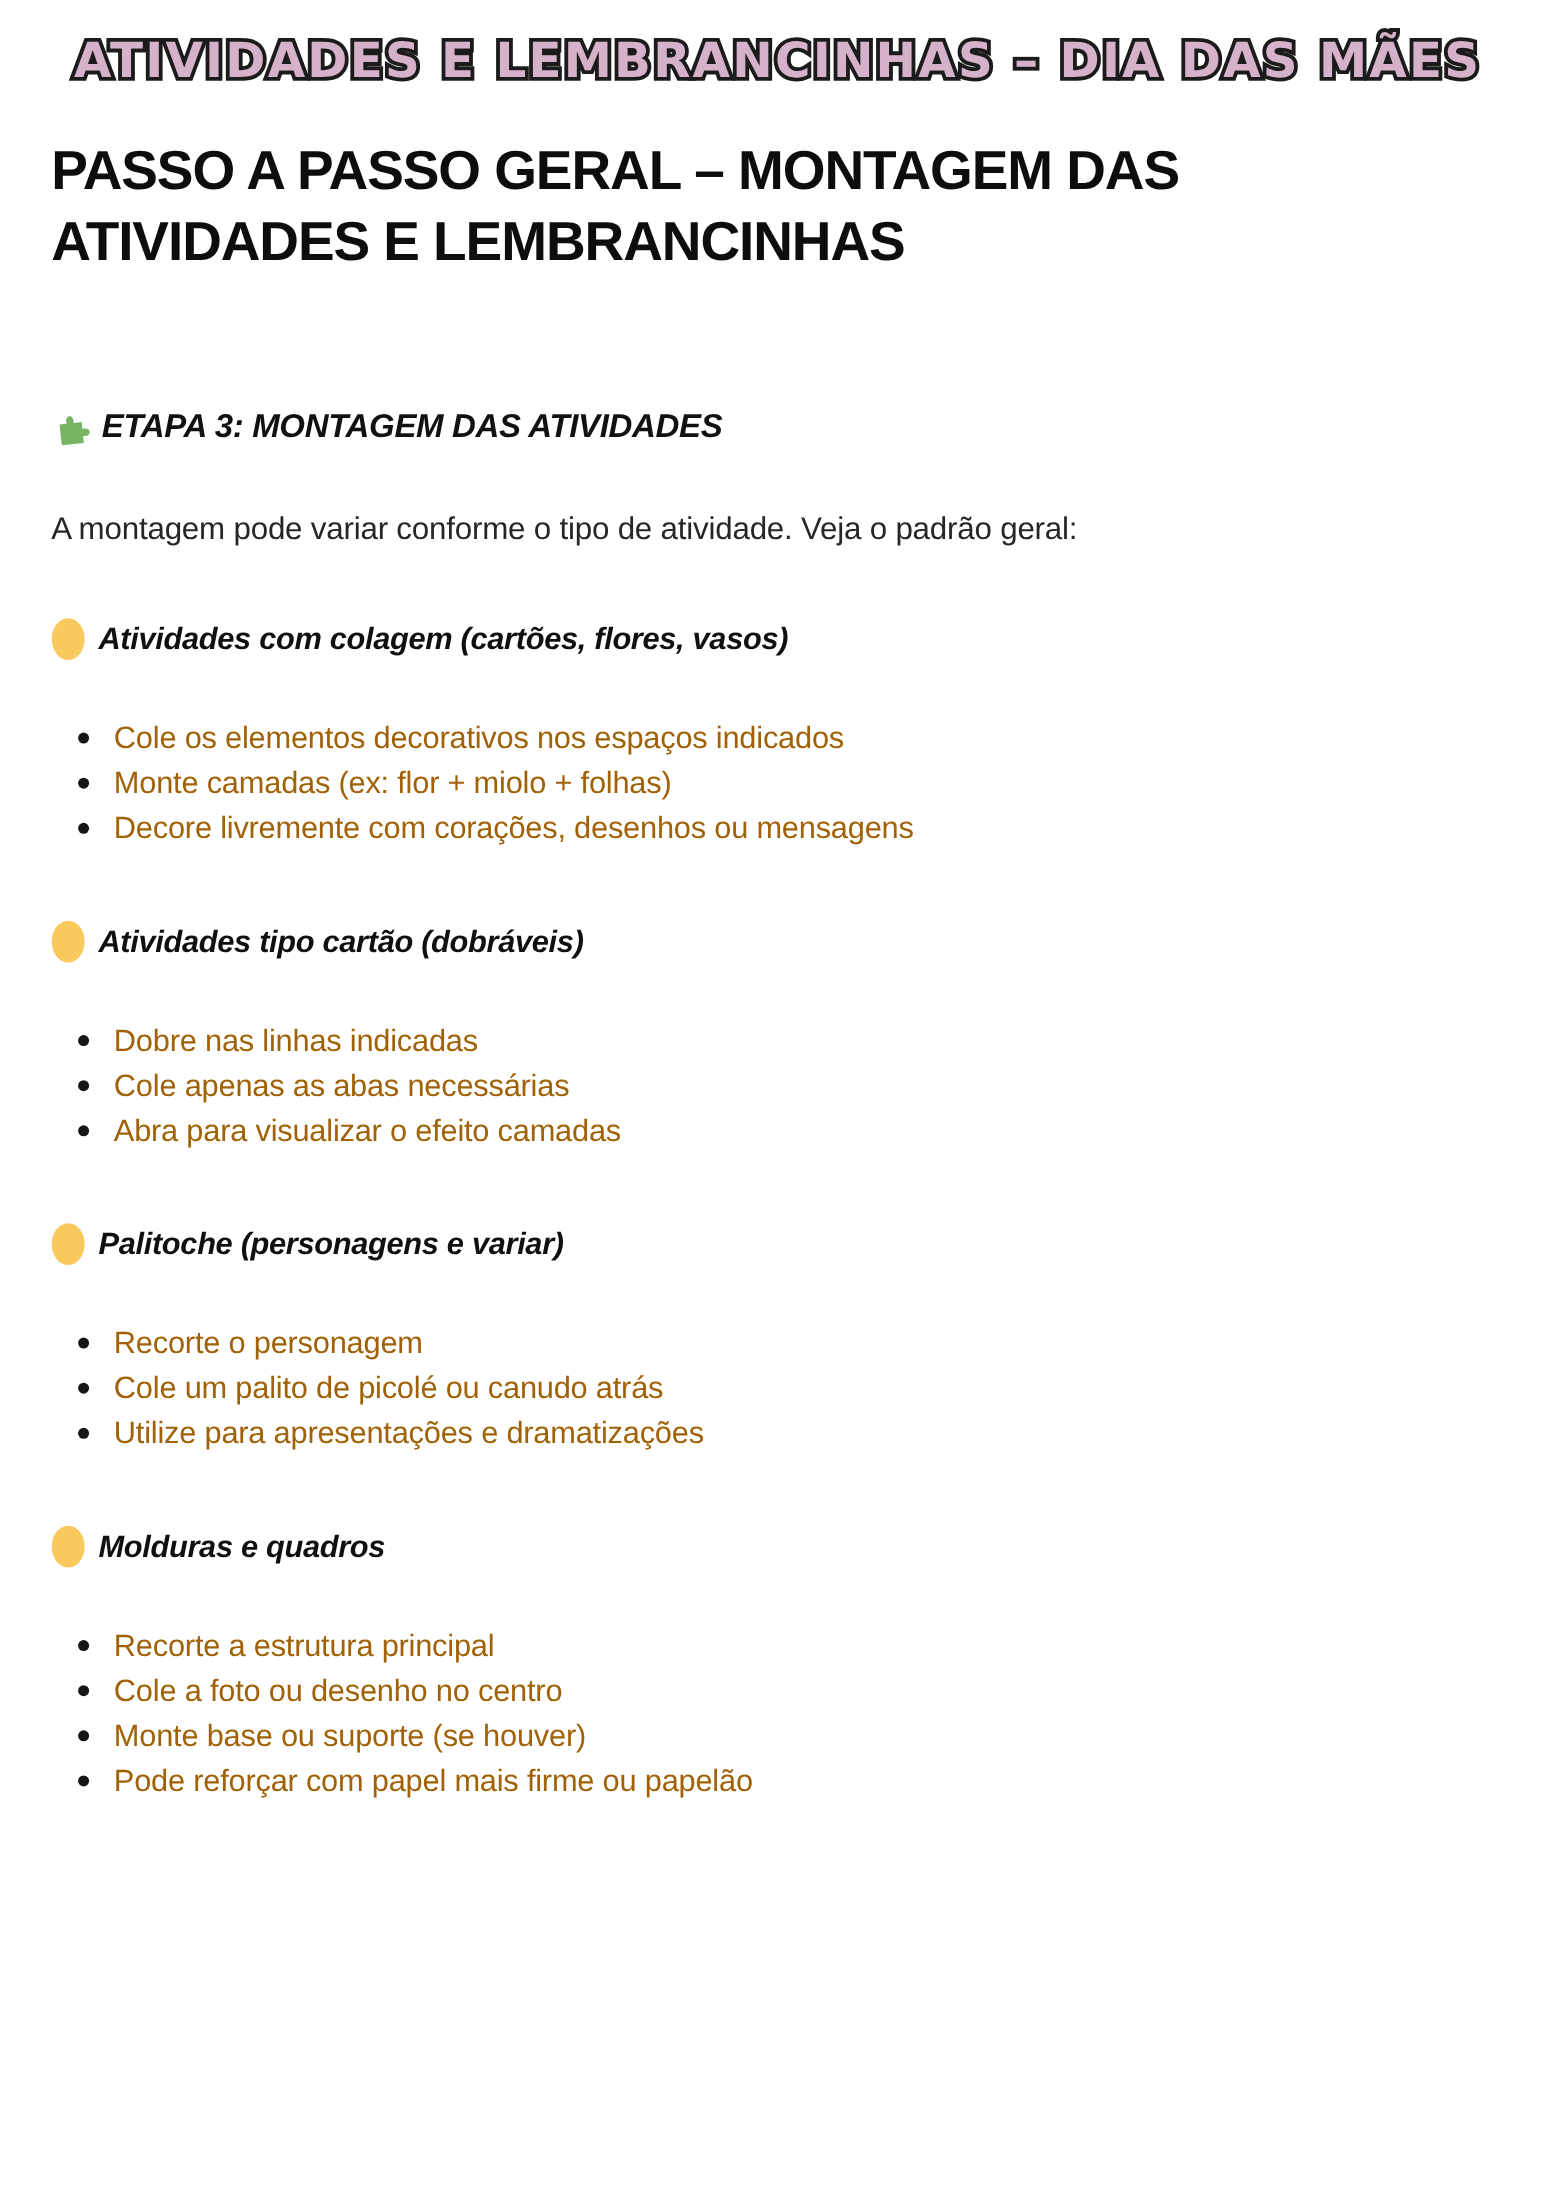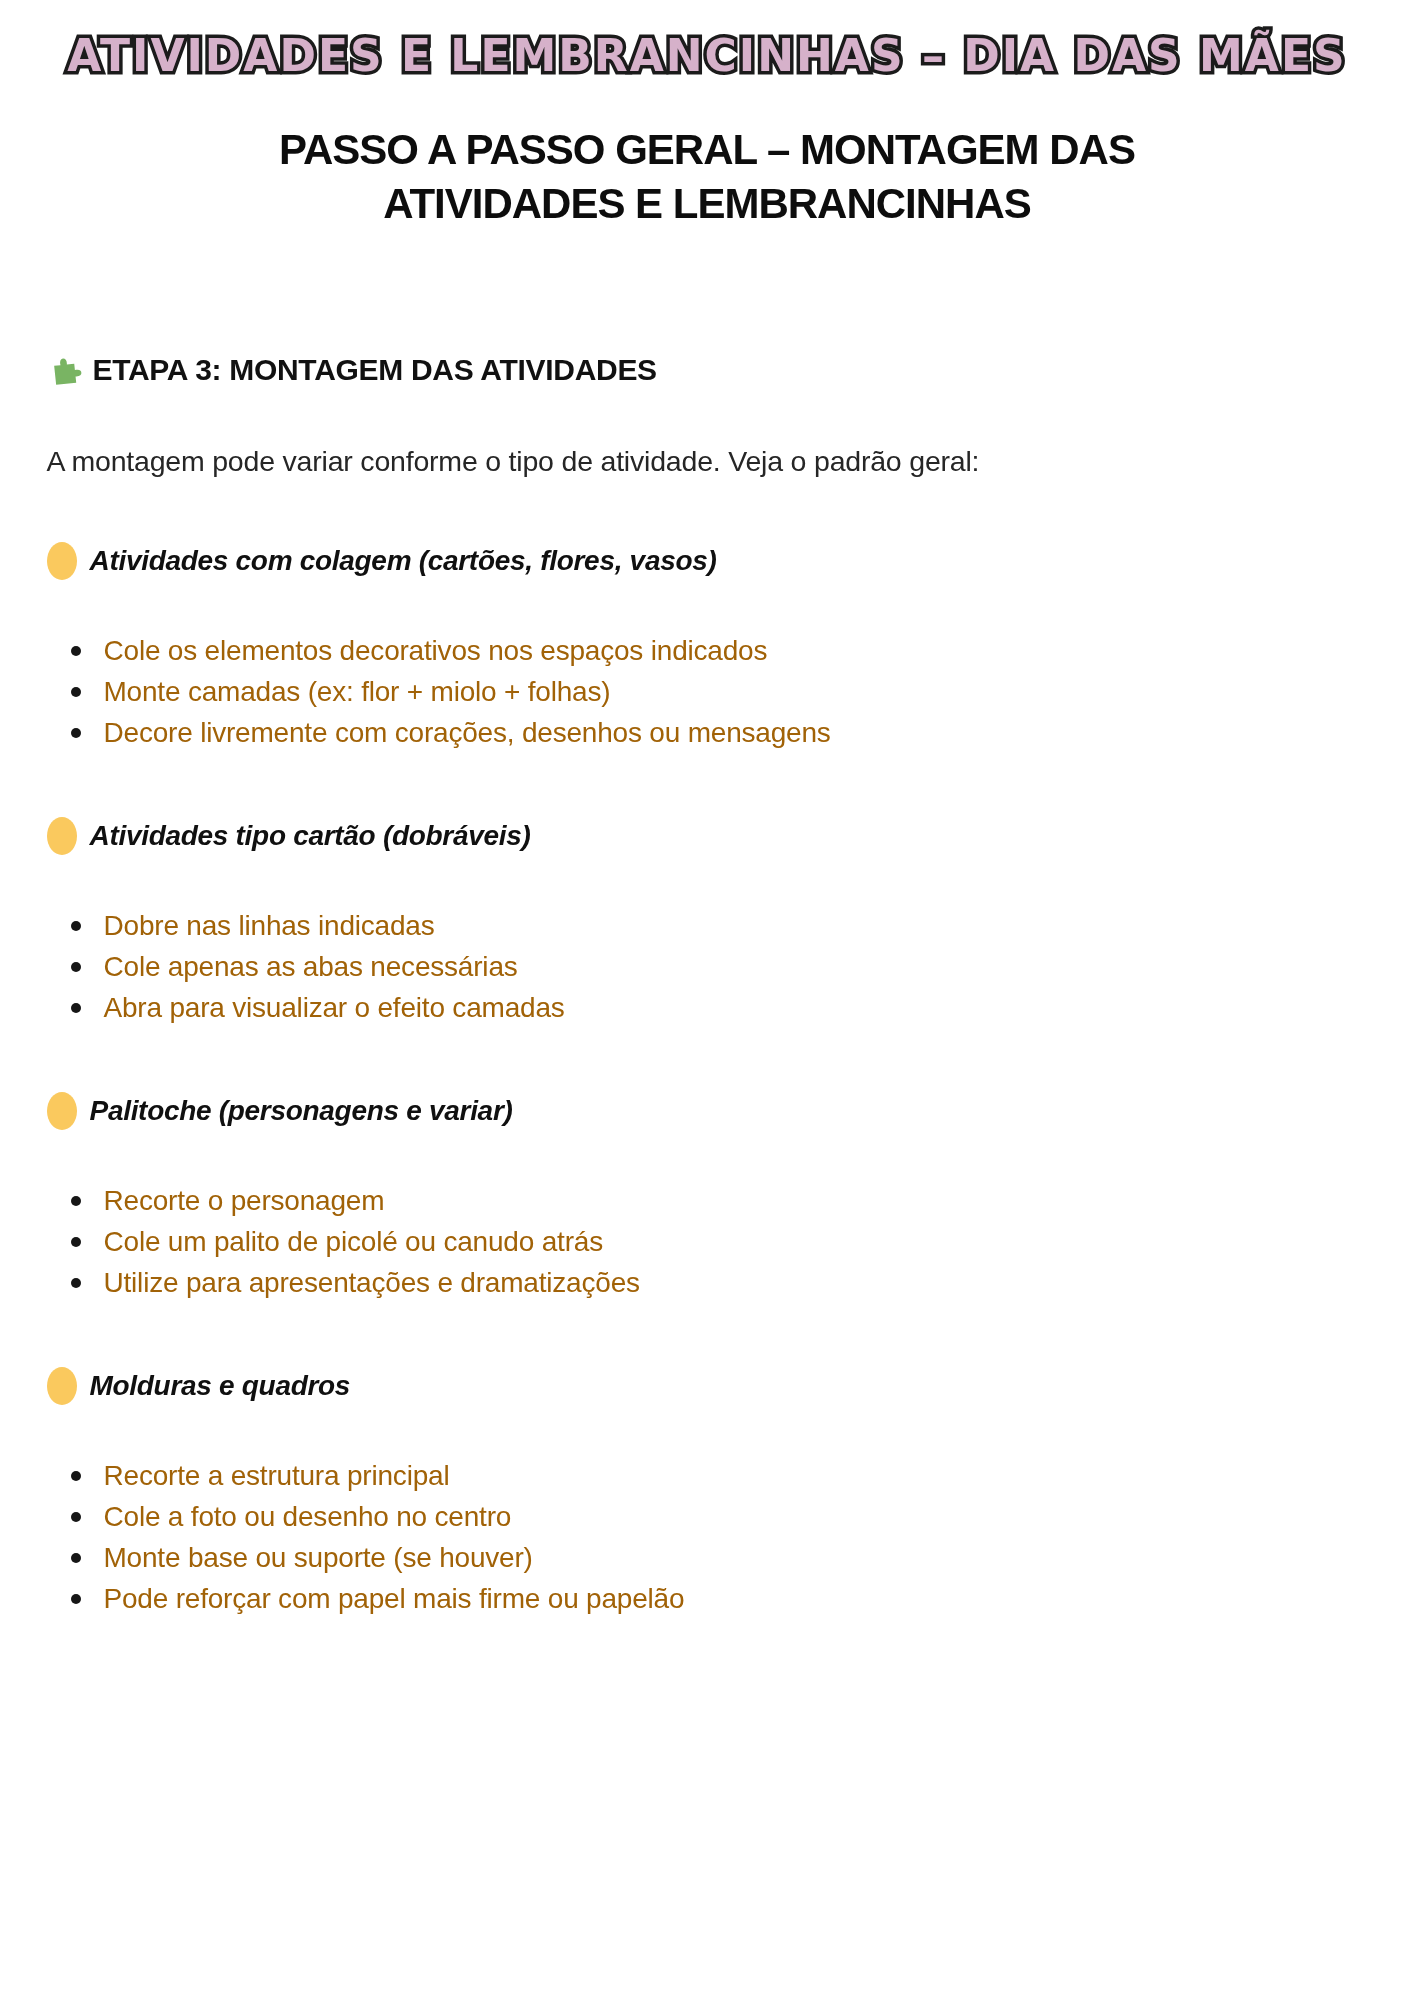--- a/index.html
+++ b/index.html
@@ -38,34 +38,35 @@
     left:0; top:0;
     width:100%;
     -webkit-text-stroke:7px var(--banner-outline,#1b1b1b);
     color:var(--banner-outline,#1b1b1b);
     z-index:-1;
   }
 
   
   .main-title{
     margin-top:44px;
-    text-align:center;
+    text-align:left;
     font-weight:700;
-    font-size:42px;
+    font-size:50px;
     line-height:1.28;
     letter-spacing:-1px;
     color:#0d0d0d;
   }
 
   
   .step-row{
     margin-top:118px;
     display:flex;
-    align-items:flex-end;
+    align-items:center;
     gap:10px;
+    font-style:italic;
   }
   .puzzle-wrap{ width:36px; height:38px; flex:0 0 auto; display:flex; align-items:center; }
   .step-heading{
     font-weight:700;
     font-size:30px;
     color:#111;
     letter-spacing:-0.3px;
   }
 
   

